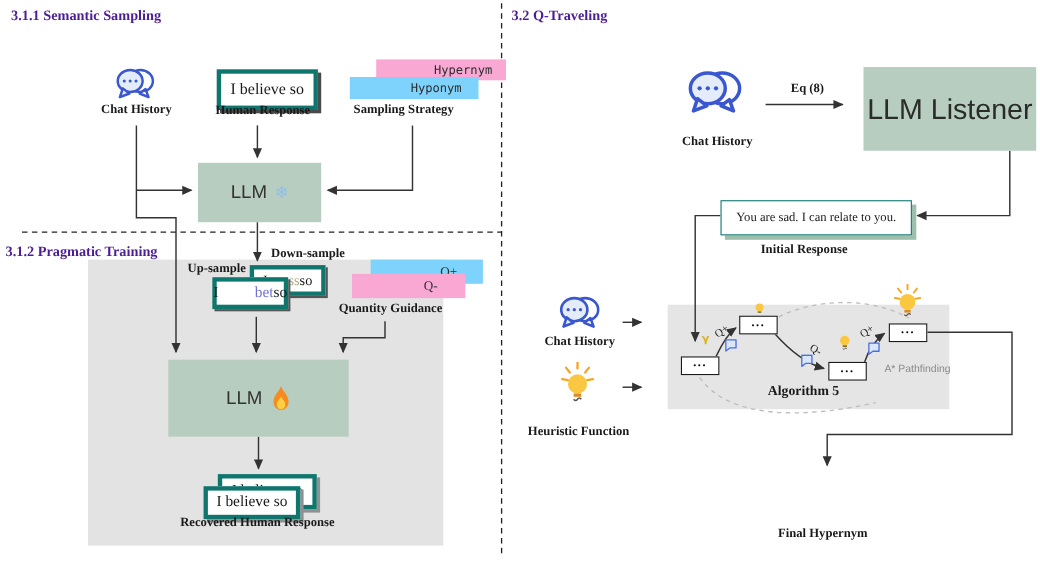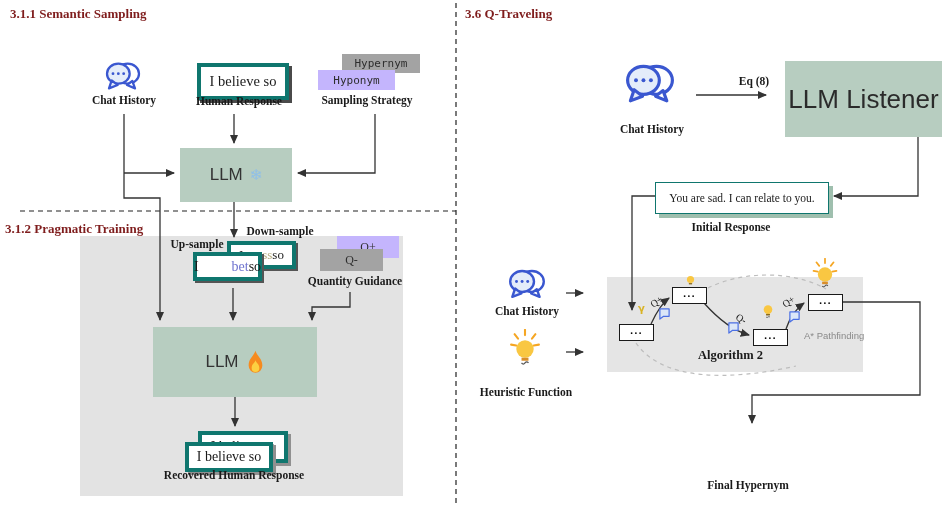--- a/index.html
+++ b/index.html
@@ -1,29 +1,29 @@
 <!DOCTYPE html>
 <html><head>
 <meta charset="utf-8">
 <style>
   html,body{margin:0;padding:0;background:#fff;}
   #canvas{position:relative;width:945px;height:511px;background:#fff;overflow:hidden;
           font-family:"Liberation Serif",serif;}
   .panel{position:absolute;background:#e3e3e3;}
   #wires{position:absolute;left:0;top:0;pointer-events:none;}
-  .heading{position:absolute;font:bold 13px "Liberation Serif",serif;color:#7f1d1d;white-space:nowrap;}
+  .heading{position:absolute;font:bold 13px "Liberation Serif",serif;color:#4c1d95;white-space:nowrap;}
   .lbl{position:absolute;font:bold 11.5px "Liberation Serif",serif;color:#1a1a1a;text-align:center;white-space:nowrap;}
   .respbox{position:absolute;background:#fff;border:4px solid #0f766e;display:flex;align-items:center;
            justify-content:center;font-family:"Liberation Serif",serif;color:#1a1a1a;white-space:nowrap;}
   .greenbox{position:absolute;background:#b7cdc0;display:flex;align-items:center;justify-content:center;
             gap:7px;font-family:"Liberation Sans",sans-serif;color:#333;}
   .tagbox{position:absolute;display:flex;align-items:center;justify-content:center;
           font:11px "DejaVu Sans Mono",monospace;color:#2e2e2e;}
-  .tag-tan{background:#a3a3a3;}
-  .tag-purple{background:#c4b5fd;}
+  .tag-tan{background:#f9a8d4;padding-left:40px;}
+  .tag-purple{background:#7dd3fc;padding-left:40px;}
   .qtag{font:12px "Liberation Serif",serif;}
   .node{position:absolute;width:33px;height:15px;background:#fff;border:1.5px solid #1a1a1a;
         display:flex;align-items:center;justify-content:center;}
   .node span{font:bold 11px "Liberation Serif",serif;letter-spacing:1.5px;margin-top:-5px;}
   .qlabel{position:absolute;font:10px "Liberation Serif",serif;color:#222;white-space:nowrap;}
   .snow{color:#8fbfe8;font-family:"DejaVu Sans",sans-serif;font-size:15px;}
   .gamma{position:absolute;font:bold 10px "DejaVu Sans",sans-serif;color:#d9b324;}
   .icon{position:absolute;}
   .word-blue{color:#6f74cf;padding-left:33px;}
   .word-tan{color:#b4ab7e;}
@@ -66,21 +66,21 @@
       <path d="M566 352 H583" marker-end="url(#ah)"></path>
       <path d="M843 302 H920 V395 H752 V423" marker-end="url(#ah)"></path>
       <path d="M651 324 C657 311 662 303 669 298" marker-end="url(#ah)"></path>
       <path d="M704 303 C720 321 734 331 749 335" marker-end="url(#ah)"></path>
       <path d="M786 329 C790 317 797 308 804 303" marker-end="url(#ah)"></path>
     </g>
   </svg>
 
   <div class="heading" style="left:10px;top:6px;">3.1.1 Semantic Sampling</div>
   <div class="heading" style="left:5px;top:221px;">3.1.2 Pragmatic Training</div>
-  <div class="heading" style="left:465px;top:6px;">3.6 Q-Traveling</div>
+  <div class="heading" style="left:465px;top:6px;">3.2 Q-Traveling</div>
 
   <svg class="icon" style="left:103px;top:58px;" width="40" height="38" viewBox="0 0 60 54">
     <ellipse cx="37" cy="22" rx="17" ry="15" fill="#fff" stroke="#3a57d0" stroke-width="3.4"></ellipse>
     <path d="M44 33 l4 11 l-12 -5 z" fill="#fff" stroke="#3a57d0" stroke-width="3.4" stroke-linejoin="round"></path>
     <ellipse cx="23" cy="22" rx="17" ry="15" fill="#e4ecfa" stroke="#3a57d0" stroke-width="3.4"></ellipse>
     <path d="M13 32 l-4 12 l13 -5 z" fill="#e4ecfa" stroke="#3a57d0" stroke-width="3.4" stroke-linejoin="round"></path>
     <circle cx="15" cy="22" r="2.1" fill="#3a57d0"></circle>
       <circle cx="23" cy="22" r="2.1" fill="#3a57d0"></circle>
       <circle cx="31" cy="22" r="2.1" fill="#3a57d0"></circle>
   </svg>
@@ -132,21 +132,21 @@
     <ellipse cx="37" cy="22" rx="17" ry="15" fill="#fff" stroke="#3a57d0" stroke-width="3.4"></ellipse>
     <path d="M44 33 l4 11 l-12 -5 z" fill="#fff" stroke="#3a57d0" stroke-width="3.4" stroke-linejoin="round"></path>
     <ellipse cx="23" cy="22" rx="17" ry="15" fill="#e4ecfa" stroke="#3a57d0" stroke-width="3.4"></ellipse>
     <path d="M13 32 l-4 12 l13 -5 z" fill="#e4ecfa" stroke="#3a57d0" stroke-width="3.4" stroke-linejoin="round"></path>
     <circle cx="15" cy="22" r="2.1" fill="#3a57d0"></circle>
       <circle cx="23" cy="22" r="2.1" fill="#3a57d0"></circle>
       <circle cx="31" cy="22" r="2.1" fill="#3a57d0"></circle>
   </svg>
   <div class="lbl" style="left:610px;top:123px;width:84px;">Chat History</div>
 
-  <div class="lbl" style="left:712px;top:75px;width:44px;margin-left:20px;">Eq (8)</div>
+  <div class="lbl" style="left:712px;top:75px;width:44px;">Eq (8)</div>
 
   <div class="greenbox" style="left:785px;top:61px;width:157px;height:76px;font-size:26px;color:#2b2b2b;">LLM Listener</div>
 
   <div class="respbox" style="left:655px;top:182px;width:172px;height:30px;font-size:11.5px;border-width:1.5px;box-shadow:4px 4px 0 #9fbfae;">You are sad. I can relate to you.</div>
   <div class="lbl" style="left:678px;top:221px;width:106px;">Initial Response</div>
 
   <svg class="icon" style="left:506px;top:265px;" width="42" height="40" viewBox="0 0 60 54">
     <ellipse cx="37" cy="22" rx="17" ry="15" fill="#fff" stroke="#3a57d0" stroke-width="3.4"></ellipse>
     <path d="M44 33 l4 11 l-12 -5 z" fill="#fff" stroke="#3a57d0" stroke-width="3.4" stroke-linejoin="round"></path>
     <ellipse cx="23" cy="22" rx="17" ry="15" fill="#e4ecfa" stroke="#3a57d0" stroke-width="3.4"></ellipse>
@@ -213,18 +213,18 @@
   <svg class="icon" style="left:658px;top:308px;" width="13" height="12" viewBox="0 0 14 13">
     <path d="M2 1 h10 v8 h-6 l-4 3 z" fill="#dbe7f8" stroke="#4a6fe3" stroke-width="1.3" stroke-linejoin="round"></path>
   </svg>
   <svg class="icon" style="left:727px;top:322px;" width="13" height="12" viewBox="0 0 14 13">
     <path d="M2 1 h10 v8 h-6 l-4 3 z" fill="#dbe7f8" stroke="#4a6fe3" stroke-width="1.3" stroke-linejoin="round"></path>
   </svg>
   <svg class="icon" style="left:788px;top:311px;" width="13" height="12" viewBox="0 0 14 13">
     <path d="M2 1 h10 v8 h-6 l-4 3 z" fill="#dbe7f8" stroke="#4a6fe3" stroke-width="1.3" stroke-linejoin="round"></path>
   </svg>
 
-  <div class="lbl" style="left:698px;top:348px;font-size:12.5px;">Algorithm 2</div>
+  <div class="lbl" style="left:698px;top:348px;font-size:12.5px;">Algorithm 5</div>
   <div class="lbl" style="left:804px;top:330px;font:9.5px 'Liberation Sans',sans-serif;color:#8a8a8a;">A* Pathfinding</div>
 
   <div class="lbl" style="left:700px;top:479px;width:96px;">Final Hypernym</div>
 
 </div>
 
 </body></html>

